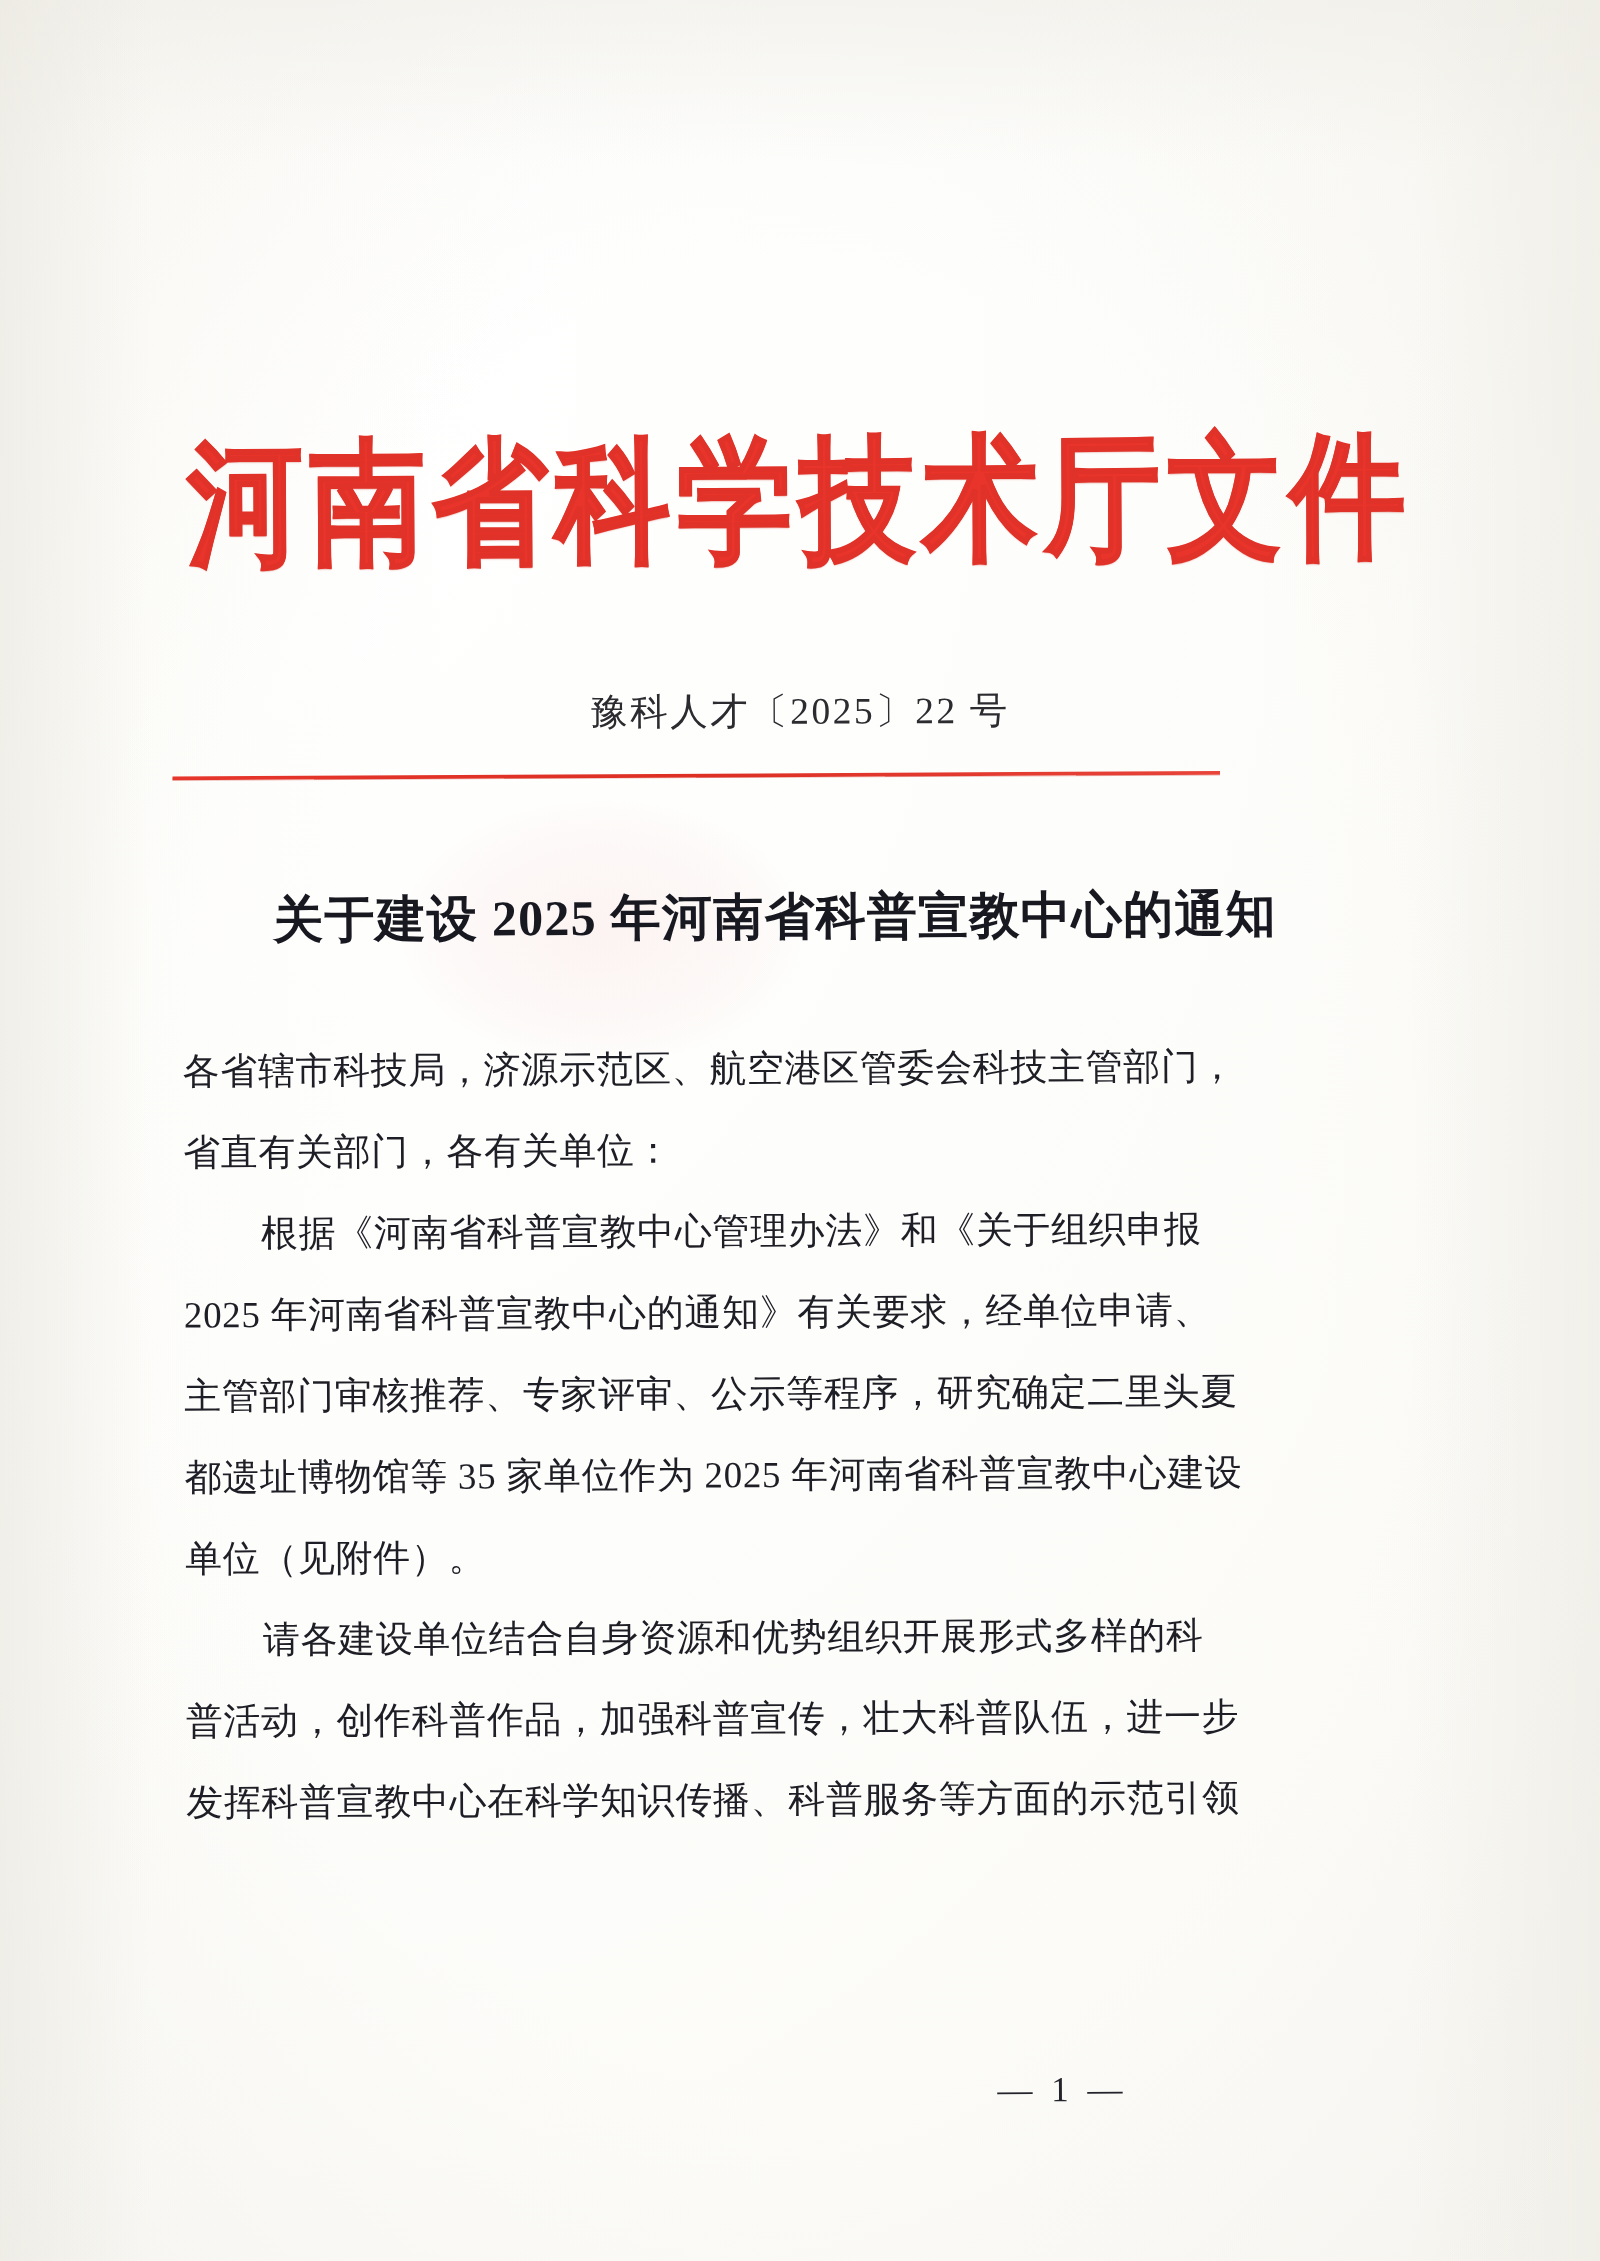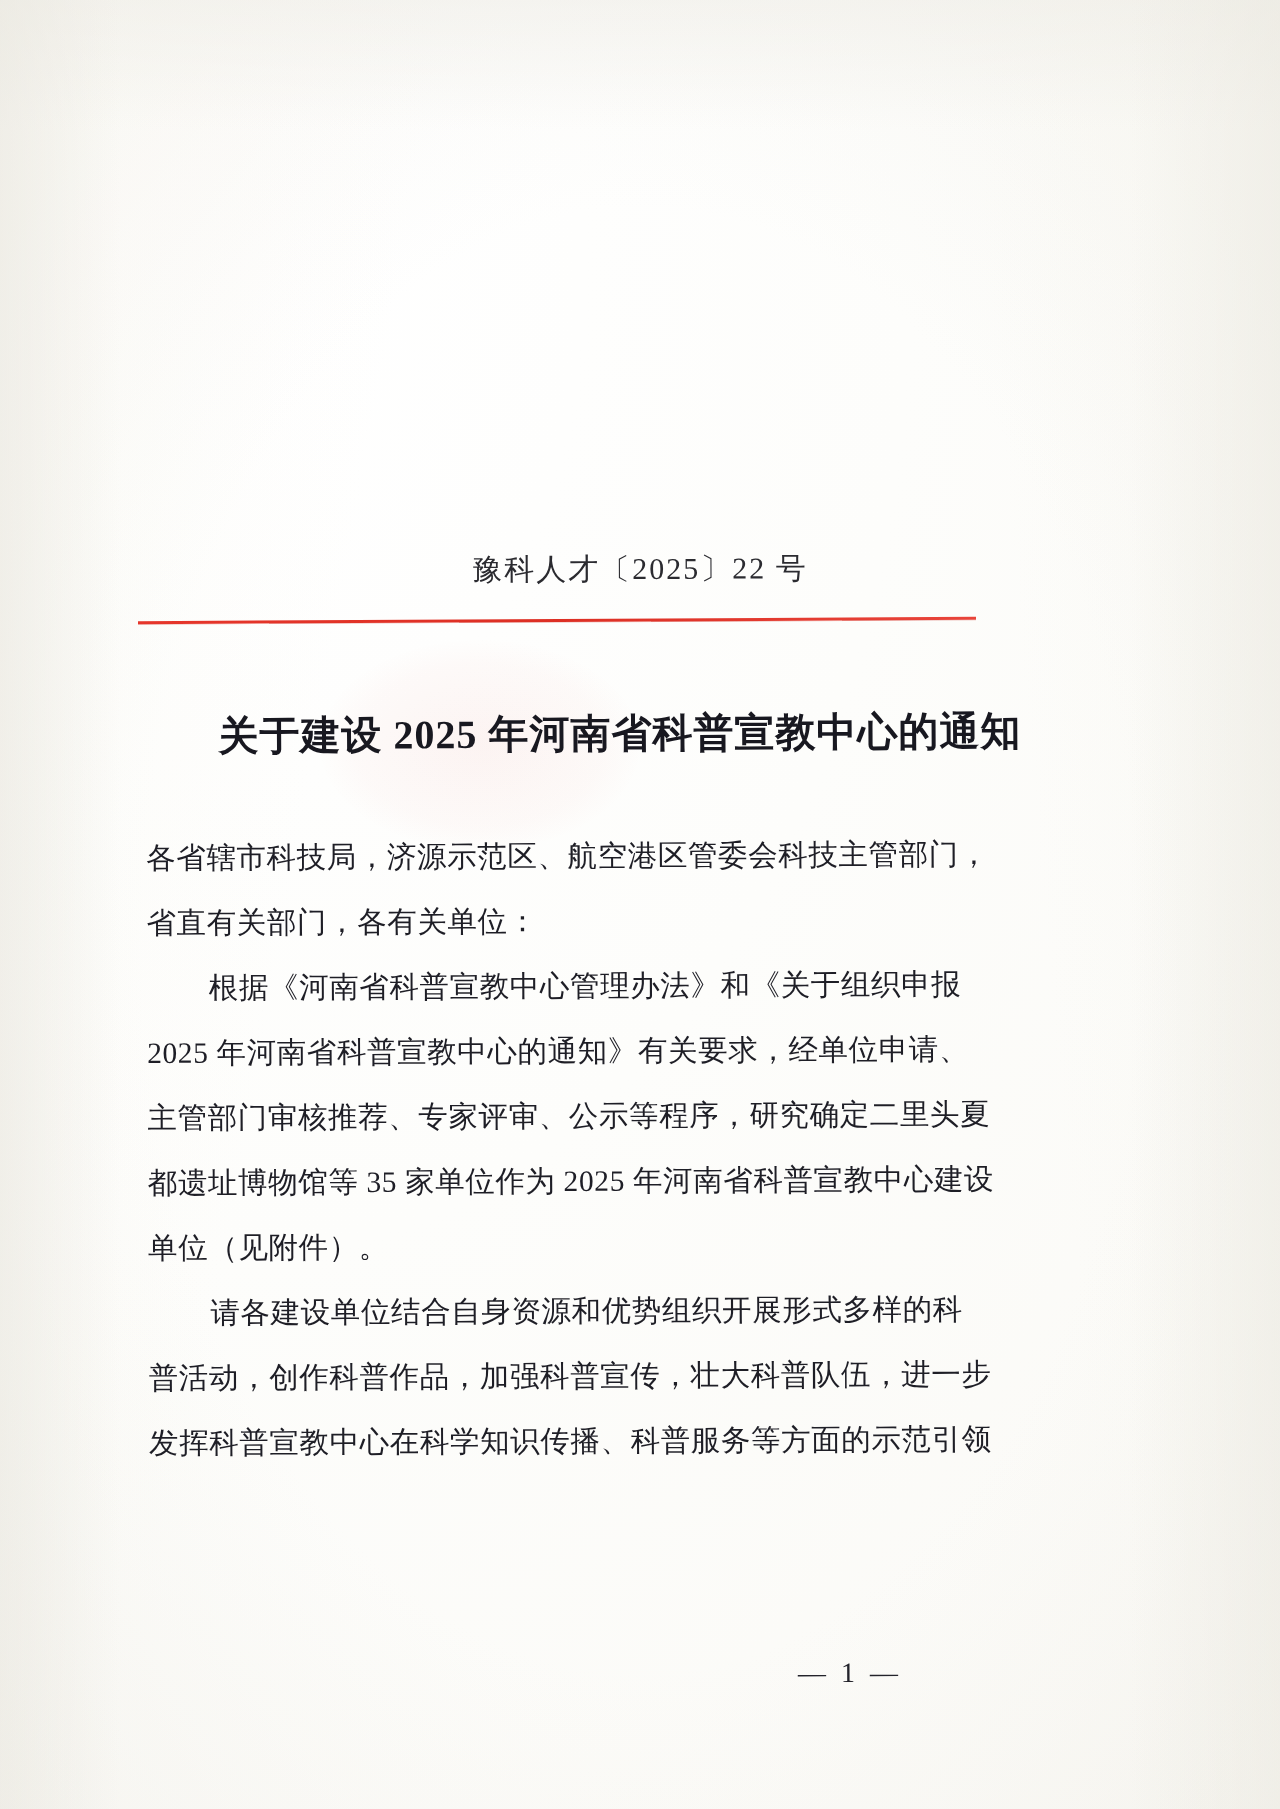--- a/index.html
+++ b/index.html
@@ -176,20 +176,23 @@
 <div class="page">
 
   <div class="scan-texture"></div>
   <div class="scan-edge-top"></div>
   <div class="scan-edge-left"></div>
   <div class="scan-edge-right"></div>
   <div class="ghost-mark"></div>
 
   <div class="content">
 
+    <div class="masthead">
+      <span class="masthead-title">河南省科学技术厅文件</span>
+    </div>
 
     <div class="doc-number">豫科人才〔2025〕22 号</div>
 
     <div class="red-rule"></div>
 
     <div class="doc-title">关于建设 2025 年河南省科普宣教中心的通知</div>
 
     <div class="body-block" id="body-block">
         <div class="body-line">各省辖市科技局，济源示范区、航空港区管委会科技主管部门，</div>
         <div class="body-line">省直有关部门，各有关单位：</div>

